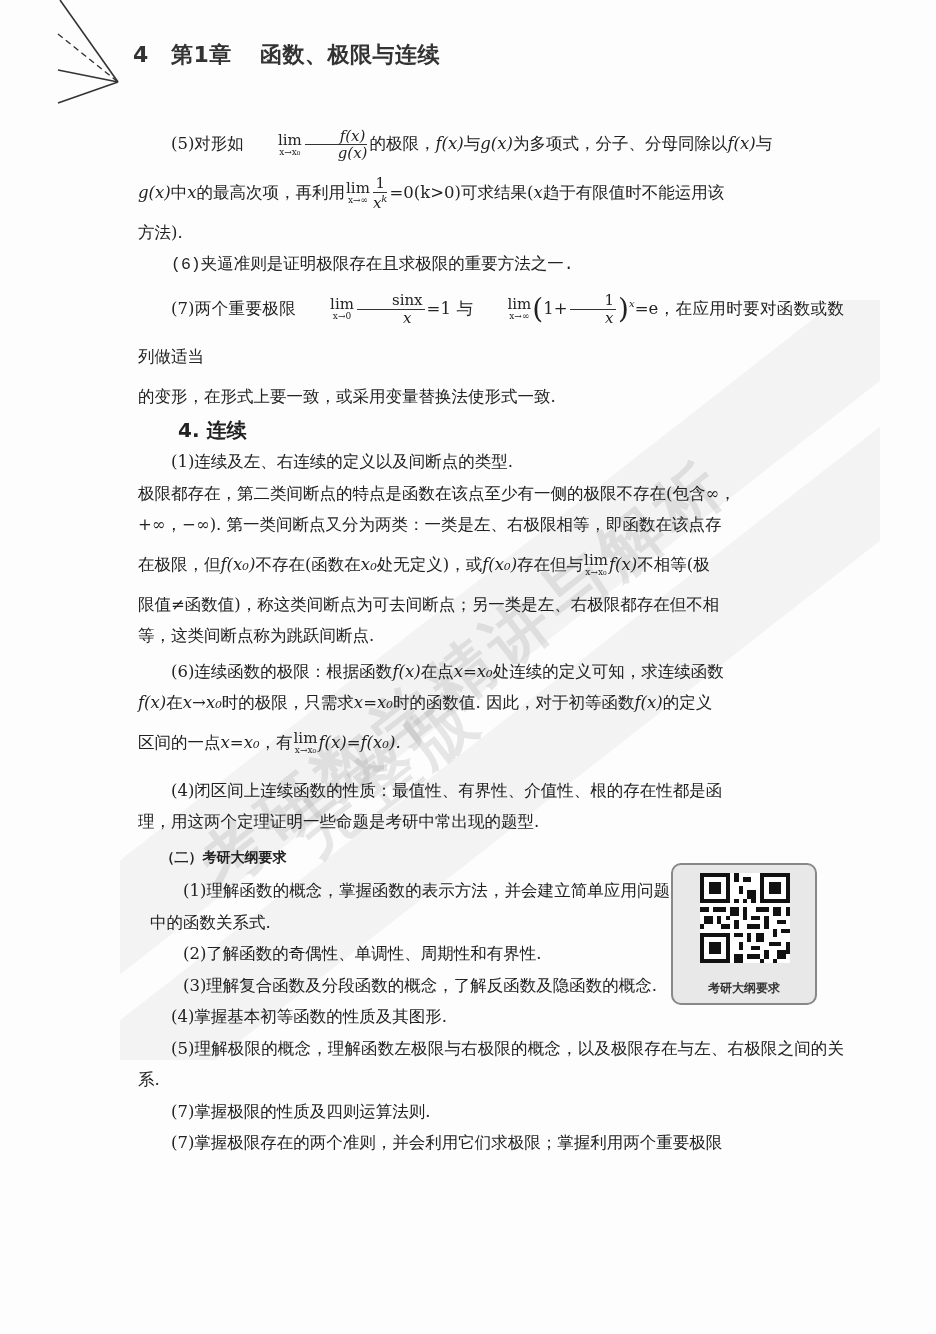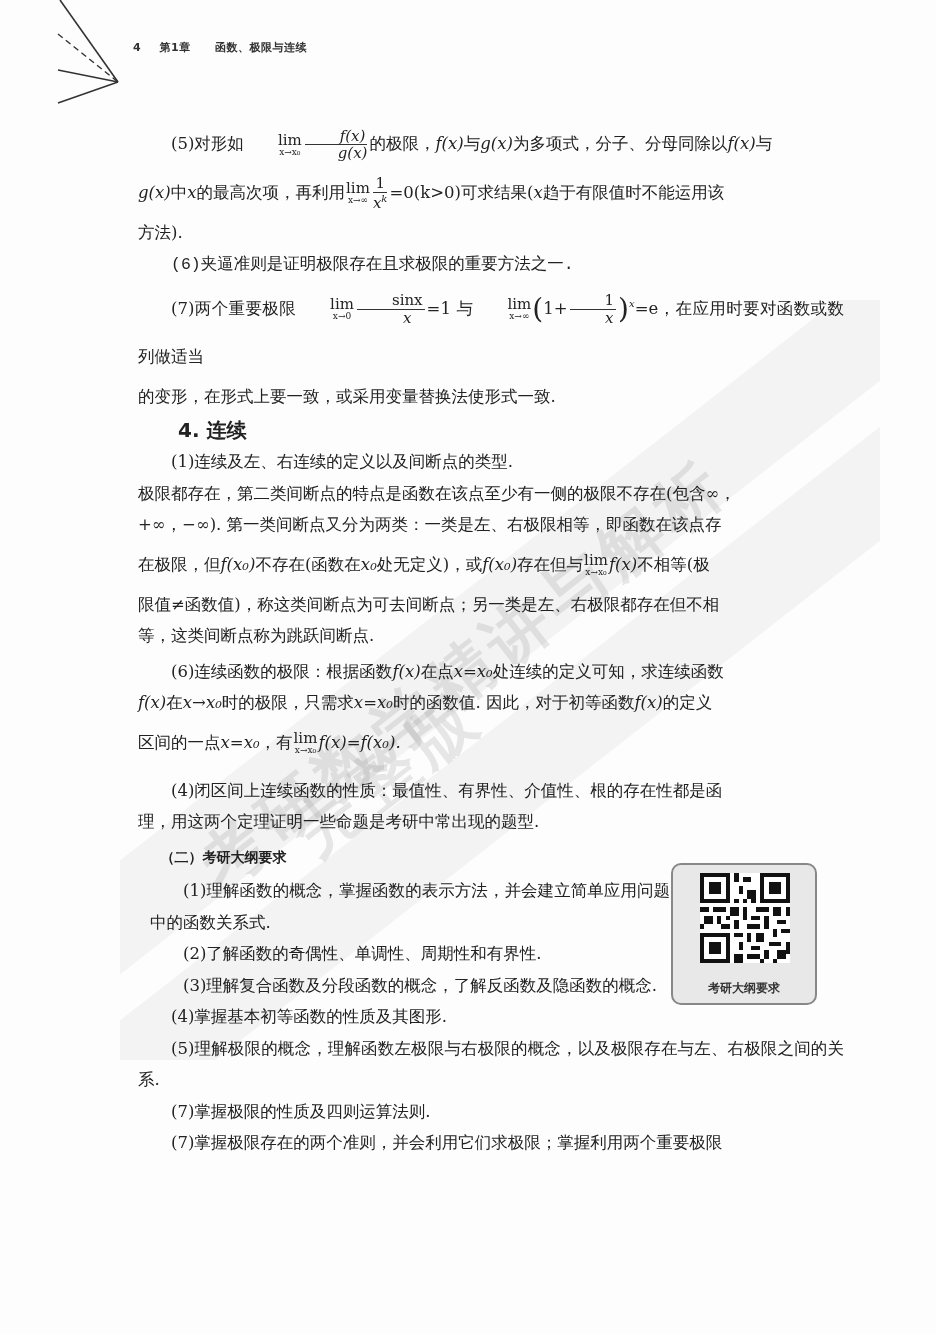--- a/index.html
+++ b/index.html
@@ -2,21 +2,21 @@
 <html><head>
 <meta charset="utf-8">
 <style>
   html, body { margin:0; padding:0; }
   body {
     width:936px; height:1334px; background:#ffffff; position:relative; overflow:hidden;
     font-family: "DejaVu Serif", "Liberation Serif", serif; color:#222;
   }
   .page { position:absolute; left:0; top:0; width:936px; height:1334px; background:#fdfdfd; }
   .corner { position:absolute; left:40px; top:0; width:90px; height:110px; }
-  .header { position:absolute; left:133px; top:40px; font-family:"DejaVu Sans","Liberation Sans",sans-serif; font-size:11px; font-weight:bold; color:#333; letter-spacing:0.5px; }
+  .header { position:absolute; left:133px; top:40px; font-family:"DejaVu Sans","Liberation Sans",sans-serif; font-size:22px; font-weight:bold; color:#333; letter-spacing:0.5px; }
   .header .pn { margin-right:14px; }
   .header .ch { margin-right:20px; }
   .watermark { position:absolute; left:120px; top:300px; width:760px; height:760px; pointer-events:none; overflow:hidden; }
   .watermark .band { position:absolute; width:1200px; height:90px; left:-200px; background:rgba(200,200,200,0.18); transform:rotate(-38deg); }
   .watermark .wtext { position:absolute; font-family:"DejaVu Sans",sans-serif; font-size:64px; font-weight:bold; color:rgba(150,150,150,0.22); transform:rotate(-38deg); white-space:nowrap; letter-spacing:8px; }
   .content { position:absolute; left:138px; top:120px; width:706px; font-size:16.5px; line-height:31.5px; }
   p { margin:0; text-align:justify; }
   .ind { text-indent:2em; }
   .sec { font-family:"DejaVu Sans","Liberation Sans",sans-serif; font-weight:bold; margin-left:2em; font-size:20px; }
   .h2 { font-family:"DejaVu Sans","Liberation Sans",sans-serif; font-weight:bold; font-size:14px; margin-left:1.6em; margin-top:4px; margin-bottom:2px; }

